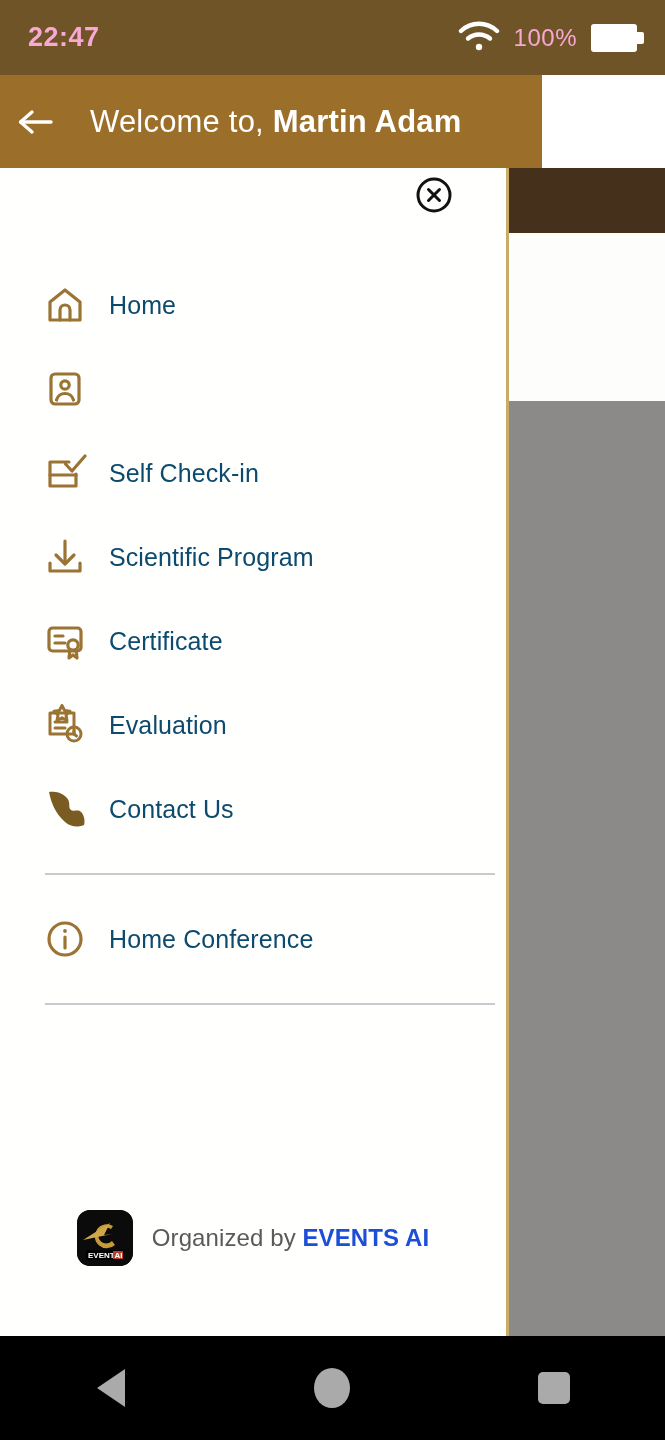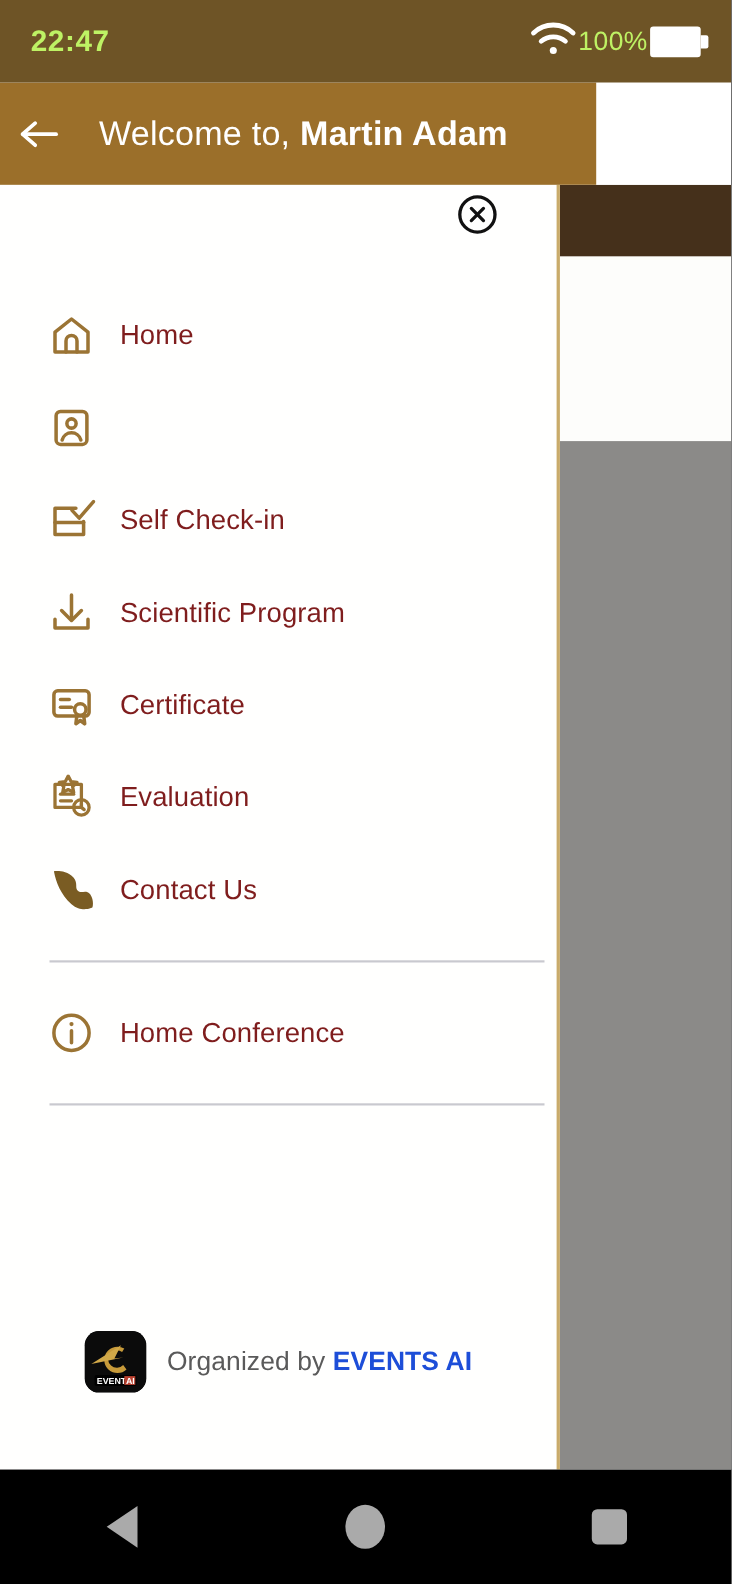--- a/index.html
+++ b/index.html
@@ -9,26 +9,26 @@
     font-family:"Liberation Sans", sans-serif;
     overflow:hidden; position:relative;
   }
 
   
   #phone{ position:absolute; inset:0; width:665px; height:1440px; background:#ffffff; overflow:hidden; }
 
   
   #status-bar{
     position:absolute; left:0; top:0; width:665px; height:75px;
-    background:#6e5426; color:#bef264;
+    background:#6e5426; color:#f9a8d4;
     display:flex; align-items:center; justify-content:space-between;
     padding:0 28px;
   }
   #clock{ font-size:27px; font-weight:700; letter-spacing:.5px; }
-  .sb-right{ display:flex; align-items:center; gap:2px;text-align:center; }
+  .sb-right{ display:flex; align-items:center; gap:14px;text-align:center; }
   #battery-pct{ font-size:24px; font-weight:400; letter-spacing:.5px; }
   .battery{
     width:46px; height:28px; background:#fff; border-radius:3px;
     position:relative;
   }
   .battery:after{
     content:""; position:absolute; right:-7px; top:8px;
     width:7px; height:12px; background:#fff; border-radius:0 2px 2px 0;
   }
 
@@ -74,21 +74,21 @@
 
   #menu{ position:absolute; left:0; top:95px; width:506px; }
   .menu-item{
     display:flex; align-items:center; height:84px; padding-left:45px; cursor:pointer;
   }
   .mi-icon{
     width:50px; min-width:50px; display:flex; align-items:center; justify-content:flex-start;
     color:#9b7434;
   }
   .mi-label{
-    margin-left:14px; font-size:25px; color:#7f1d1d; letter-spacing:.1px; white-space:nowrap;
+    margin-left:14px; font-size:25px; color:#0c4a6e; letter-spacing:.1px; white-space:nowrap;
   }
   .divider{
     height:2px; background:#c9c9cf; margin:22px 11px 22px 45px;
   }
   .gap-a{ height:18px; }
   #signout .mi-icon{ color:#ef6a5e; }
   #signout .mi-label{ font-size:25px; }
 
   
   #drawer-footer{

